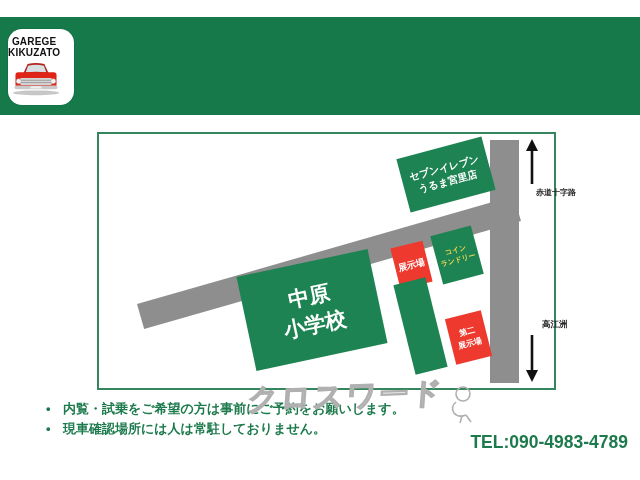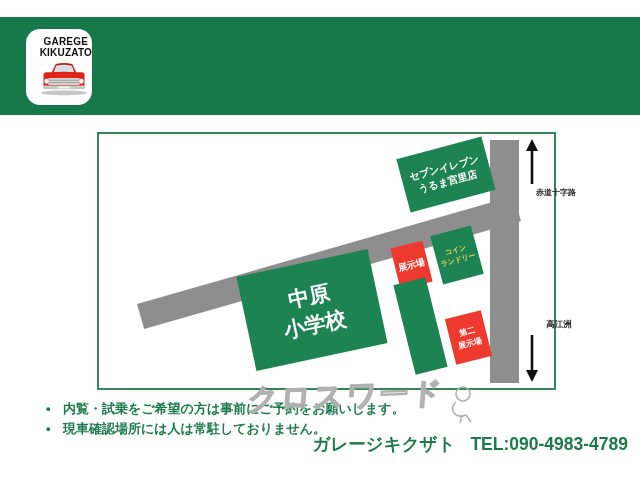--- a/index.html
+++ b/index.html
@@ -1,22 +1,22 @@
 <!DOCTYPE html>
 <html><head>
 <meta charset="utf-8">
 <style>
   html,body{margin:0;padding:0;background:#ffffff;}
   .page{position:relative;width:640px;height:480px;background:#ffffff;overflow:hidden;
         font-family:"Liberation Sans","DejaVu Sans",sans-serif;}
 
   
   .banner{position:absolute;left:0;top:17px;width:640px;height:98px;background:#15794a;}
-  .logo{position:absolute;left:26px;top:12px;width:66px;height:76px;background:#ffffff;
-        border-radius:14px;display:flex;flex-direction:column;align-items:flex-end;justify-content:flex-start;
+  .logo{position:absolute;left:8px;top:12px;width:66px;height:76px;background:#ffffff;
+        border-radius:14px;display:flex;flex-direction:column;align-items:flex-start;justify-content:flex-start;
         box-shadow:0 0 0 1px rgba(0,0,0,.05);}
   .logo-text{margin-top:7px;font-size:10px;font-weight:800;line-height:1.12;color:#101010;
              text-align:center;letter-spacing:.2px;}
   .banner-titles{position:absolute;left:0;top:0;width:566px;height:98px;text-align:center;color:#fff;}
   .banner-title{position:absolute;left:0;top:10px;width:100%;font-size:42px;font-weight:800;
                 line-height:52px;transform:scaleX(.76);transform-origin:50% 50%;white-space:nowrap;}
   .banner-sub{position:absolute;left:0;top:68px;width:100%;font-size:16px;font-weight:600;
               letter-spacing:-.5px;white-space:nowrap;}
 
   
@@ -35,21 +35,21 @@
             font-size:21px;font-weight:800;line-height:1.4;}
   .b-laundry{left:337px;top:96px;width:42px;height:50px;transform:rotate(-15deg);
              font-size:7px;font-weight:700;line-height:1.4;color:#e8d354;}
   .b-ex1{left:296px;top:110px;width:33px;height:42px;transform:rotate(-14deg);
          font-size:9px;font-weight:700;}
   .b-col{left:305px;top:146px;width:33px;height:92px;transform:rotate(-14deg);}
   .b-ex2{left:351px;top:180px;width:37px;height:47px;transform:rotate(-14deg);
          font-size:8px;font-weight:700;line-height:1.4;}
   .map-label{position:absolute;z-index:2;color:#222;font-weight:600;margin-left:20px;}
   .lbl-north{left:414px;top:53px;width:46px;font-size:8px;text-align:center;}
-  .lbl-south{left:423px;top:185px;width:34px;font-size:8.5px;text-align:center;}
+  .lbl-south{left:423px;top:185px;width:34px;font-size:8.5px;text-align:left;}
   .arrow{position:absolute;z-index:2;}
   .arrow-up{left:426px;top:5px;}
   .arrow-down{left:426px;top:200px;}
 
   
   .notes{position:absolute;left:46px;top:399px;margin:0;padding:0;list-style:none;
          color:#1d7a4c;font-size:13px;font-weight:600;line-height:20px;}
   .notes li{position:relative;padding-left:17px;white-space:nowrap;}
   .notes li::before{content:"•";position:absolute;left:0;top:0;color:#1d7a4c;}
 
@@ -133,17 +133,16 @@
       <div class="wm-text">クロスワード</div>
     </div>
     <svg class="wm-fig" width="30" height="40" viewBox="0 0 30 40">
       <circle cx="17" cy="9" r="7" fill="none" stroke="#b0b0b0" stroke-width="1.6"></circle>
       <path d="M10 17 Q4 22 8 28 Q12 33 20 30" fill="none" stroke="#b0b0b0" stroke-width="1.6"></path>
       <path d="M20 30 L25 37 M16 31 L14 38" fill="none" stroke="#b0b0b0" stroke-width="1.6"></path>
     </svg>
   </div>
 
   <div class="footer">
-    <span>ガレージキクザト</span>
     <span>TEL:090-4983-4789</span>
   </div>
 
 </div>
 
 </body></html>

